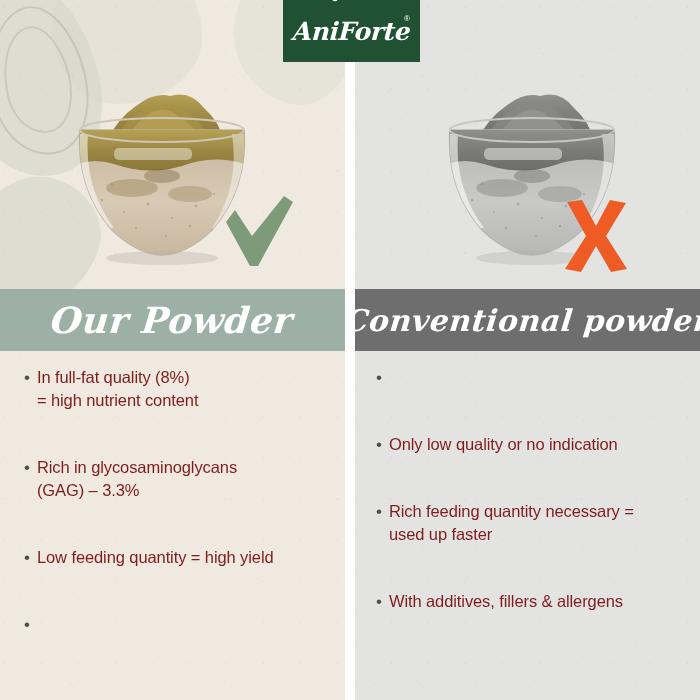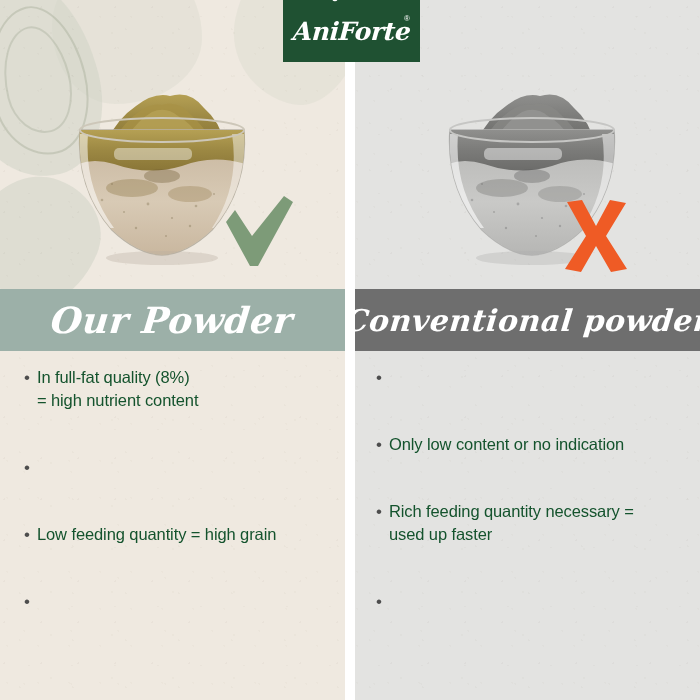--- a/index.html
+++ b/index.html
@@ -209,21 +209,21 @@
     margin-bottom: 44px;
   }
   .bullet-dot {
     color: #4d4d4d;
     font-size: 17px;
     line-height: 23px;
     margin-right: 7px;
     flex: 0 0 auto;
   }
   .bullet-text {
-    color: #14532d;
+    color: #7f1d1d;
     font-size: 16.5px;
     line-height: 23px;
     white-space: pre-line;
     letter-spacing: -0.1px;
   }
 </style>
 </head>
 <body>
 
 <div class="infographic">
@@ -399,41 +399,44 @@
   </div>
 
   <div class="list list-left">
     <div class="bullet">
       <span class="bullet-dot">•</span>
       <span class="bullet-text">In full-fat quality (8%)
 = high nutrient content</span>
     </div>
     <div class="bullet">
       <span class="bullet-dot">•</span>
-    </div>
-    <div class="bullet">
-      <span class="bullet-dot">•</span>
-      <span class="bullet-text">Low feeding quantity = high grain</span>
+      <span class="bullet-text">Rich in glycosaminoglycans
+(GAG) – 3.3%</span>
+    </div>
+    <div class="bullet">
+      <span class="bullet-dot">•</span>
+      <span class="bullet-text">Low feeding quantity = high yield</span>
     </div>
     <div class="bullet">
       <span class="bullet-dot">•</span>
     </div>
   </div>
 
   <div class="list list-right">
     <div class="bullet">
       <span class="bullet-dot">•</span>
     </div>
     <div class="bullet">
       <span class="bullet-dot">•</span>
-      <span class="bullet-text">Only low content or no indication</span>
+      <span class="bullet-text">Only low quality or no indication</span>
     </div>
     <div class="bullet">
       <span class="bullet-dot">•</span>
       <span class="bullet-text">Rich feeding quantity necessary =
 used up faster</span>
     </div>
     <div class="bullet">
       <span class="bullet-dot">•</span>
+      <span class="bullet-text">With additives, fillers &amp; allergens</span>
     </div>
   </div>
 
 </div>
 
 </body></html>

